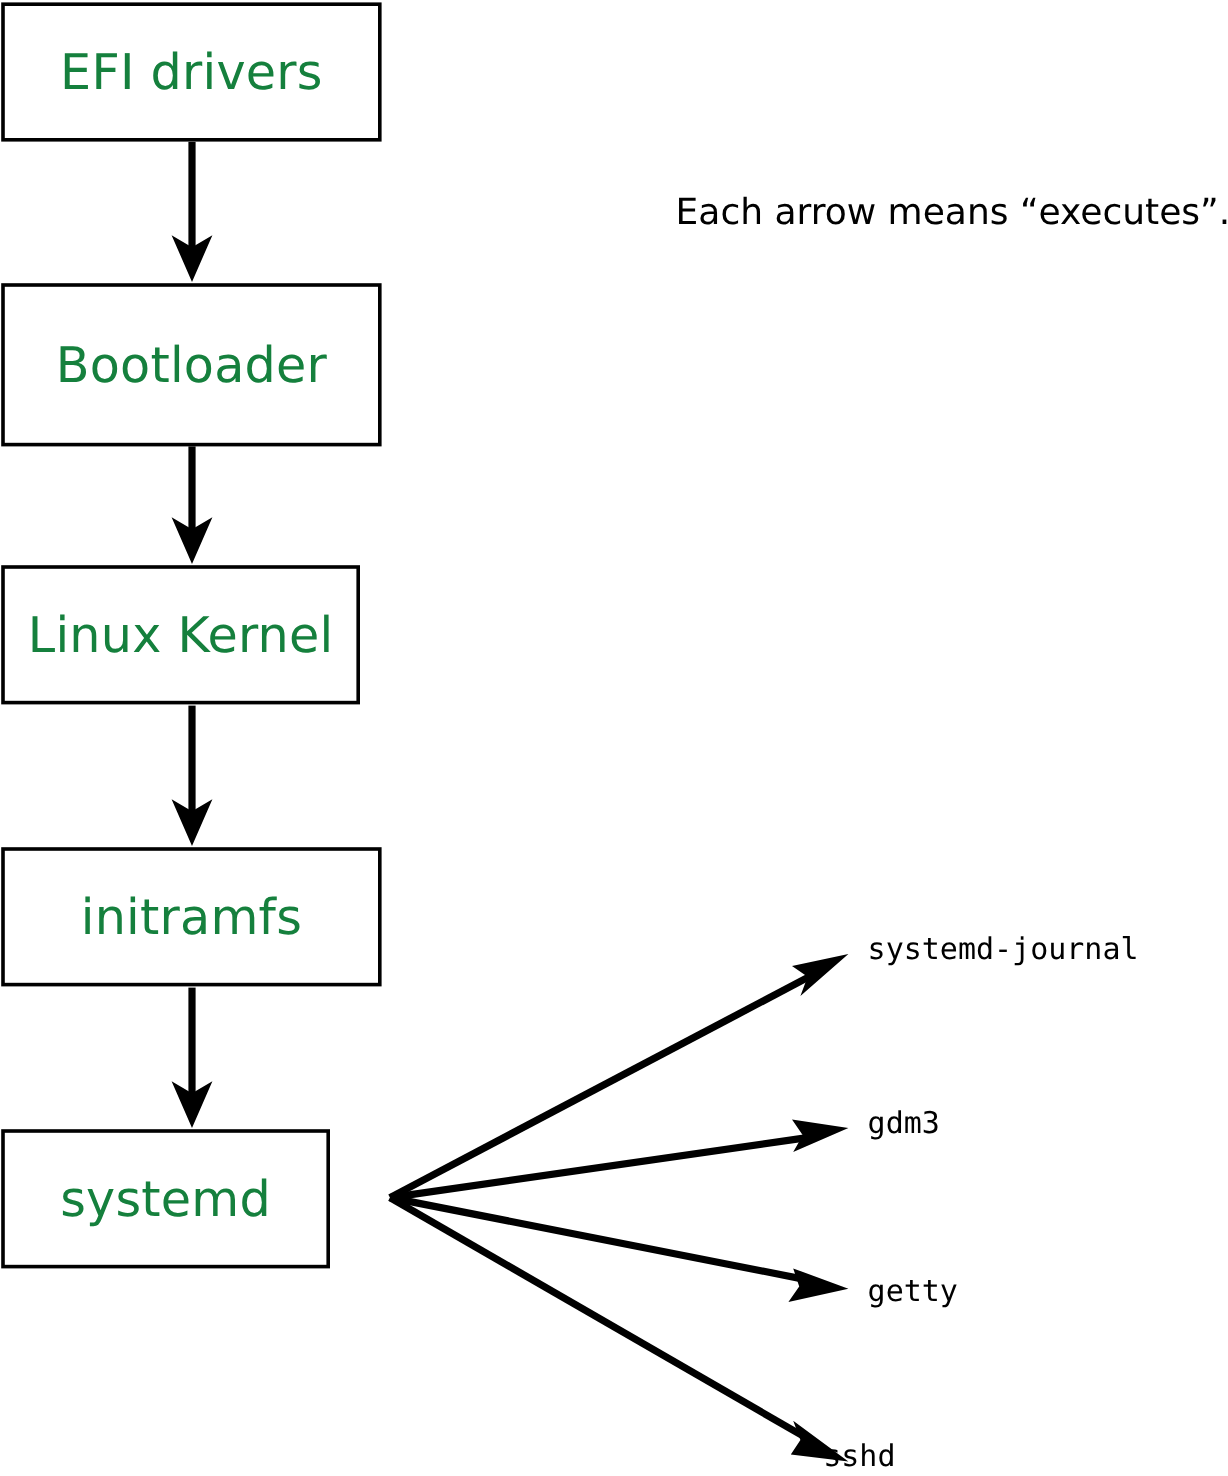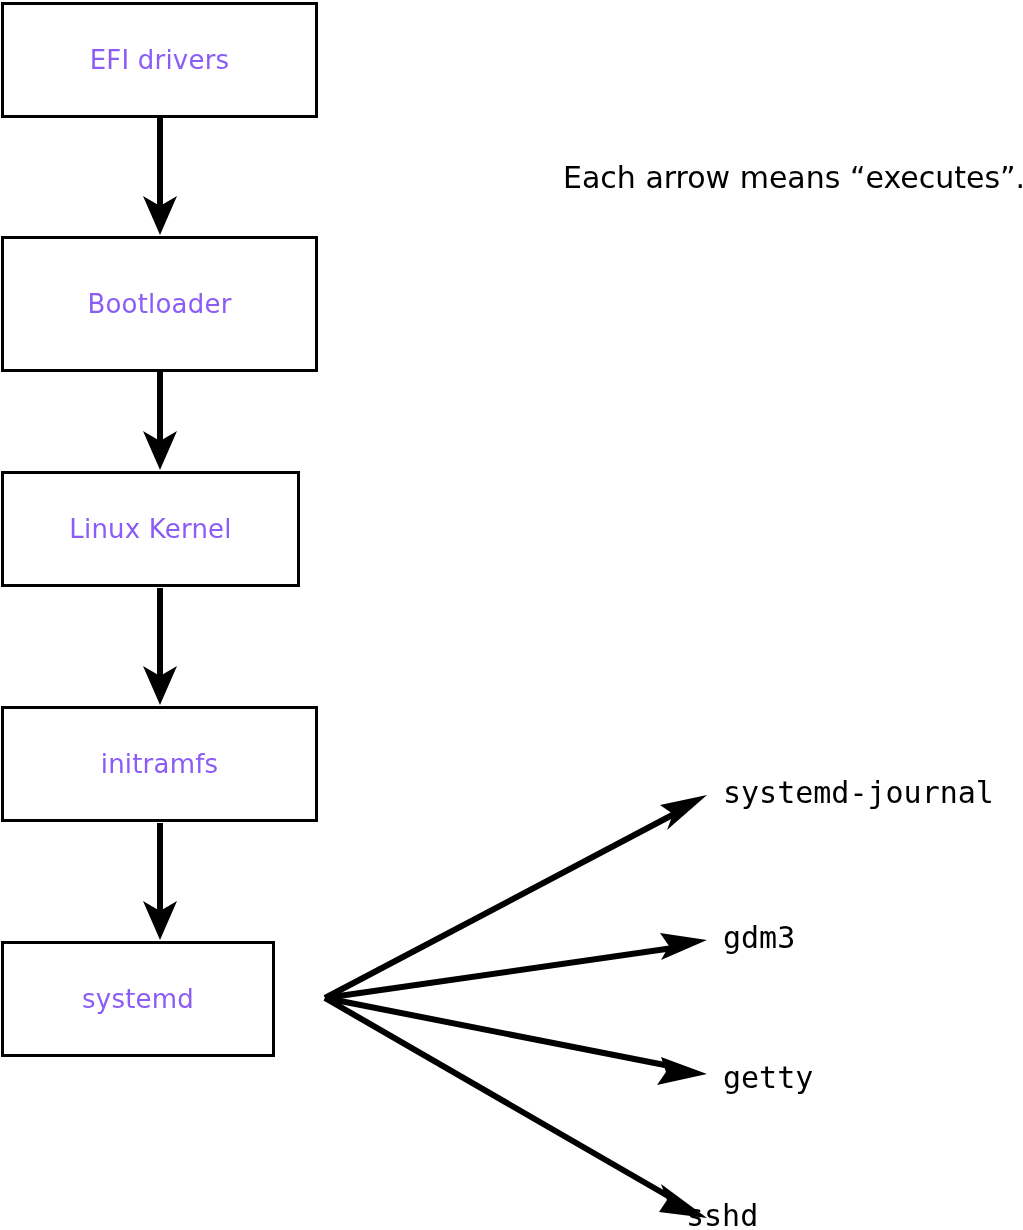--- a/index.html
+++ b/index.html
@@ -27,30 +27,30 @@
     position: absolute;
     box-sizing: border-box;
     border: 3px solid #000000;
     background: #ffffff;
     display: flex;
     align-items: center;
     justify-content: center;
   }
   .node-label {
     font-family: "DejaVu Sans", sans-serif;
-    font-size: 26px;
+    font-size: 41px;
     line-height: 1;
-    color: #8b5cf6;
+    color: #15803d;
     white-space: nowrap;
     letter-spacing: 0.2px;
   }
   .leaf-label {
     position: absolute;
     font-family: "DejaVu Sans Mono", monospace;
-    font-size: 30px;
+    font-size: 25px;
     line-height: 1;
     color: #000000;
     white-space: nowrap;
   }
   .annotation {
     position: absolute;
     font-family: "DejaVu Sans", sans-serif;
     font-size: 30px;
     line-height: 1;
     color: #000000;

